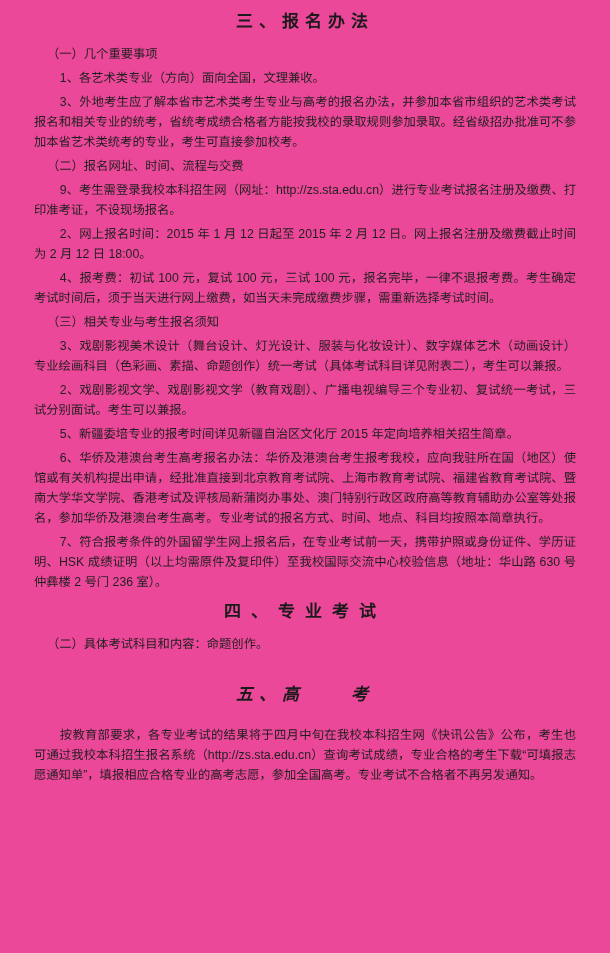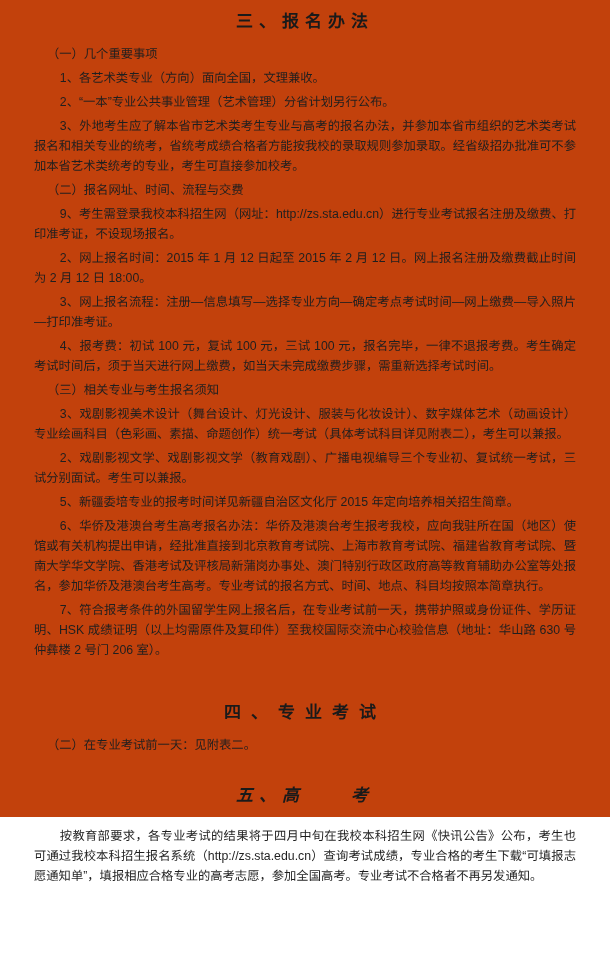--- a/index.html
+++ b/index.html
@@ -10,33 +10,33 @@
   body {
     width: 610px;
     height: 953px;
     overflow: hidden;
     font-family: "Liberation Sans", "DejaVu Sans", sans-serif;
     color: #1f1f1f;
   }
   .page {
     box-sizing: border-box;
     width: 610px;
-    height: 817px;
+    height: 953px;
     padding: 2px 30px 10px 30px;
-    background: #c2410c;
+    background: #ec4899;
   }
   .sec-title {
     font-size: 17px;
     font-weight: bold;
     text-align: center;
     color: #1a1a1a;
     white-space: pre-wrap;
   }
   .sec-title.s3 { margin: 5px 0 12px 0; letter-spacing: 6px; }
-  .sec-title.s4 { margin: 38px 0 12px 0; letter-spacing: 10px; }
+  .sec-title.s4 { margin: 5px 0 12px 0; letter-spacing: 10px; }
   .sec-title.s5 { margin: 26px 0 20px 0; letter-spacing: 6px; font-style: italic; }
   .para {
     margin: 4px;
     font-size: 12.3px;
     line-height: 20px;
     text-align: justify;
     white-space: pre-wrap;
     color: #1f1f1f;
   }
   .sub  { text-indent: 1.05em; }
@@ -47,39 +47,37 @@
 </head>
 <body>
 
 <div class="page">
 
   <section>
     <h1 class="sec-title s3">三、报名办法</h1>
 
     <p class="para sub">（一）几个重要事项</p>
     <p class="para item">1、各艺术类专业（方向）面向全国，文理兼收。</p>
-    <p class="para item">2、“一本”专业公共事业管理（艺术管理）分省计划另行公布。</p>
     <p class="para item">3、外地考生应了解本省市艺术类考生专业与高考的报名办法，并参加本省市组织的艺术类考试报名和相关专业的统考，省统考成绩合格者方能按我校的录取规则参加录取。经省级招办批准可不参加本省艺术类统考的专业，考生可直接参加校考。</p>
     <p class="para sub">（二）报名网址、时间、流程与交费</p>
     <p class="para item">9、考生需登录我校本科招生网（网址：http://zs.sta.edu.cn）进行专业考试报名注册及缴费、打印准考证，不设现场报名。</p>
     <p class="para item">2、网上报名时间：2015 年 1 月 12 日起至 2015 年 2 月 12 日。网上报名注册及缴费截止时间为 2 月 12 日 18:00。</p>
-    <p class="para item">3、网上报名流程：注册—信息填写—选择专业方向—确定考点考试时间—网上缴费—导入照片—打印准考证。</p>
     <p class="para item">4、报考费：初试 100 元，复试 100 元，三试 100 元，报名完毕，一律不退报考费。考生确定考试时间后，须于当天进行网上缴费，如当天未完成缴费步骤，需重新选择考试时间。</p>
     <p class="para sub">（三）相关专业与考生报名须知</p>
     <p class="para item">3、戏剧影视美术设计（舞台设计、灯光设计、服装与化妆设计）、数字媒体艺术（动画设计）专业绘画科目（色彩画、素描、命题创作）统一考试（具体考试科目详见附表二），考生可以兼报。</p>
     <p class="para item">2、戏剧影视文学、戏剧影视文学（教育戏剧）、广播电视编导三个专业初、复试统一考试，三试分别面试。考生可以兼报。</p>
     <p class="para item">5、新疆委培专业的报考时间详见新疆自治区文化厅 2015 年定向培养相关招生简章。</p>
     <p class="para item">6、华侨及港澳台考生高考报名办法：华侨及港澳台考生报考我校，应向我驻所在国（地区）使馆或有关机构提出申请，经批准直接到北京教育考试院、上海市教育考试院、福建省教育考试院、暨南大学华文学院、香港考试及评核局新蒲岗办事处、澳门特别行政区政府高等教育辅助办公室等处报名，参加华侨及港澳台考生高考。专业考试的报名方式、时间、地点、科目均按照本简章执行。</p>
-    <p class="para item">7、符合报考条件的外国留学生网上报名后，在专业考试前一天，携带护照或身份证件、学历证明、HSK 成绩证明（以上均需原件及复印件）至我校国际交流中心校验信息（地址：华山路 630 号仲彝楼 2 号门 206 室）。</p>
+    <p class="para item">7、符合报考条件的外国留学生网上报名后，在专业考试前一天，携带护照或身份证件、学历证明、HSK 成绩证明（以上均需原件及复印件）至我校国际交流中心校验信息（地址：华山路 630 号仲彝楼 2 号门 236 室）。</p>
   </section>
 
   <section>
     <h1 class="sec-title s4">四、专业考试</h1>
 
-    <p class="para sub s4-item">（二）在专业考试前一天：见附表二。</p>
+    <p class="para sub s4-item">（二）具体考试科目和内容：命题创作。</p>
   </section>
 
   <section>
     <h1 class="sec-title s5">五、高　　考</h1>
 
     <p class="para item">按教育部要求，各专业考试的结果将于四月中旬在我校本科招生网《快讯公告》公布，考生也可通过我校本科招生报名系统（http://zs.sta.edu.cn）查询考试成绩，专业合格的考生下载“可填报志愿通知单”，填报相应合格专业的高考志愿，参加全国高考。专业考试不合格者不再另发通知。</p>
   </section>
 
 </div>
 

